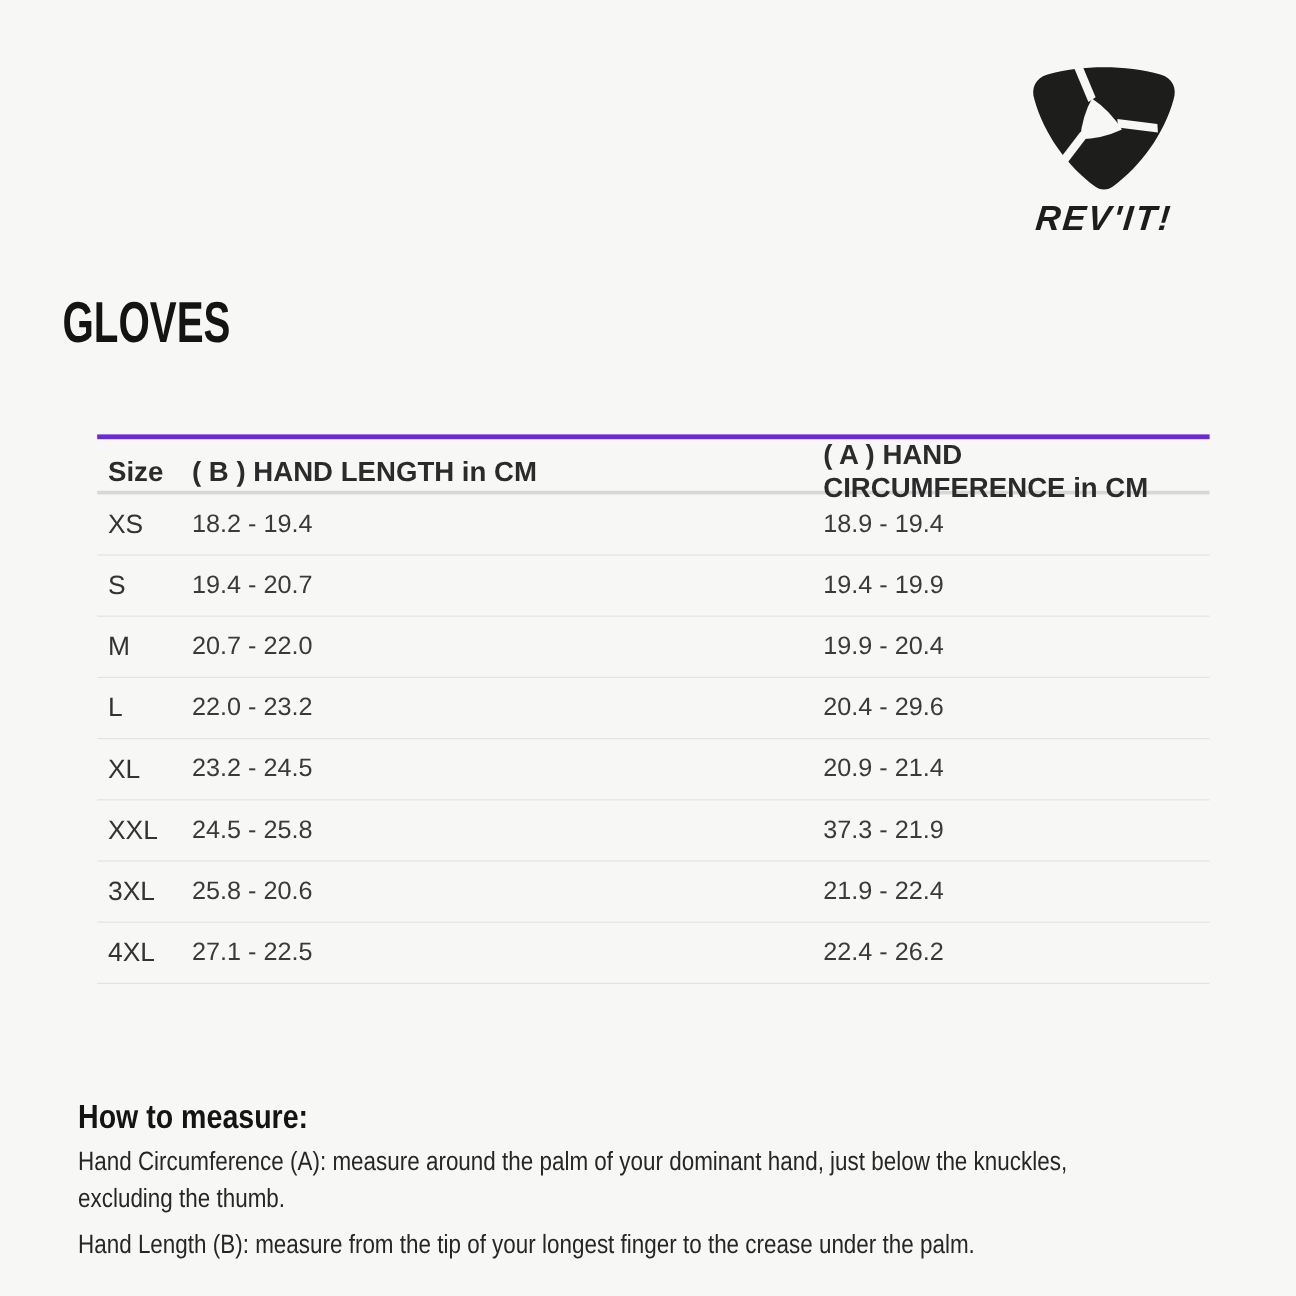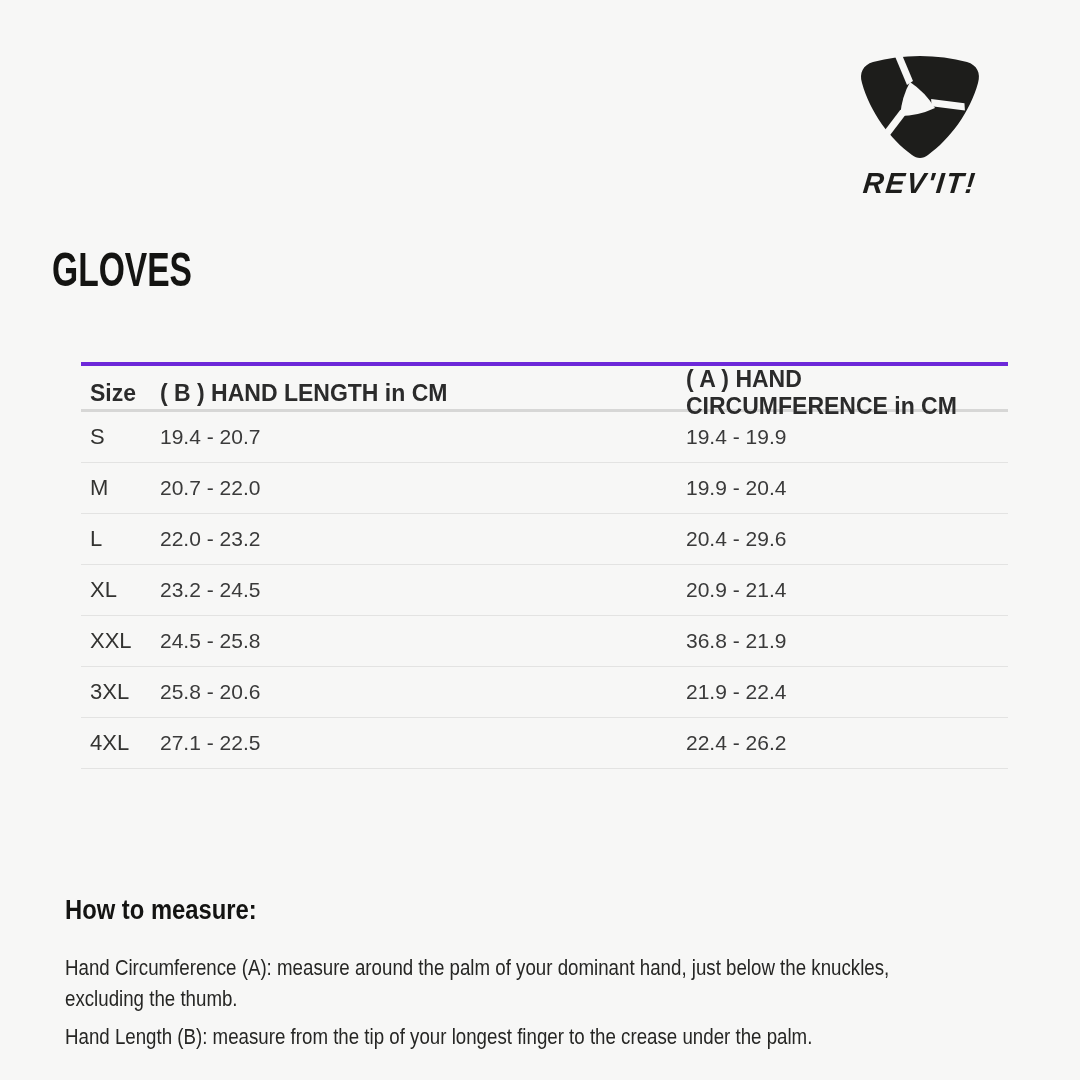--- a/index.html
+++ b/index.html
@@ -51,21 +51,21 @@
     display:grid; grid-template-columns:70px 526px 1fr;
     align-items:center;
     height:51px; padding-left:9px;
     border-bottom:1px solid #e3e3e2;
     font-size:21px; color:#3a3a3a;
   }
   .size-cell { font-size:22px; color:#333331; }
 
   
   .howto-heading {
-    position:absolute; left:65px; top:895px;
+    position:absolute; left:65px; top:916px;
     font-size:28px; font-weight:bold; line-height:1.1;
     color:#141412;
   }
   .howto-para {
     position:absolute; left:65px;
     font-size:22px; line-height:31px;
     color:#262624;
     white-space:pre-line;
     width:1180px;
   }
@@ -97,20 +97,25 @@
 </h1>
 
 <div class="chart">
   <div class="chart-header">
     <span>Size</span>
     <span>( B ) HAND LENGTH in CM</span>
     <span>( A ) HAND CIRCUMFERENCE in CM</span>
   </div>
 
   <div class="chart-row">
+    <span class="size-cell">XS</span>
+    <span>18.2 - 19.4</span>
+    <span>18.9 - 19.4</span>
+  </div>
+  <div class="chart-row">
     <span class="size-cell">S</span>
     <span>19.4 - 20.7</span>
     <span>19.4 - 19.9</span>
   </div>
   <div class="chart-row">
     <span class="size-cell">M</span>
     <span>20.7 - 22.0</span>
     <span>19.9 - 20.4</span>
   </div>
   <div class="chart-row">
@@ -119,21 +124,21 @@
     <span>20.4 - 29.6</span>
   </div>
   <div class="chart-row">
     <span class="size-cell">XL</span>
     <span>23.2 - 24.5</span>
     <span>20.9 - 21.4</span>
   </div>
   <div class="chart-row">
     <span class="size-cell">XXL</span>
     <span>24.5 - 25.8</span>
-    <span>36.8 - 21.9</span>
+    <span>37.3 - 21.9</span>
   </div>
   <div class="chart-row">
     <span class="size-cell">3XL</span>
     <span>25.8 - 20.6</span>
     <span>21.9 - 22.4</span>
   </div>
   <div class="chart-row">
     <span class="size-cell">4XL</span>
     <span>27.1 - 22.5</span>
     <span>22.4 - 26.2</span>

